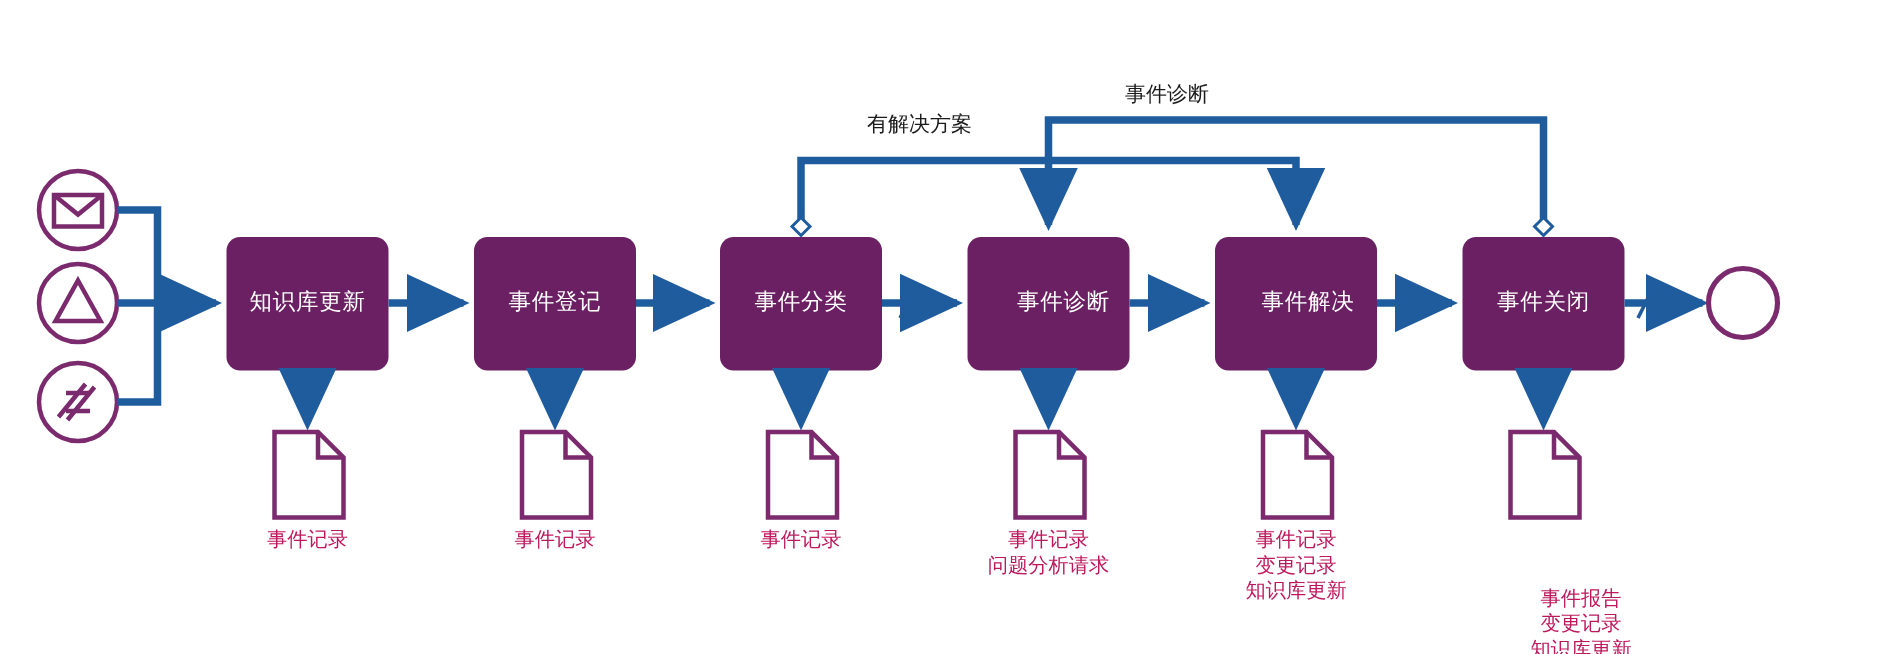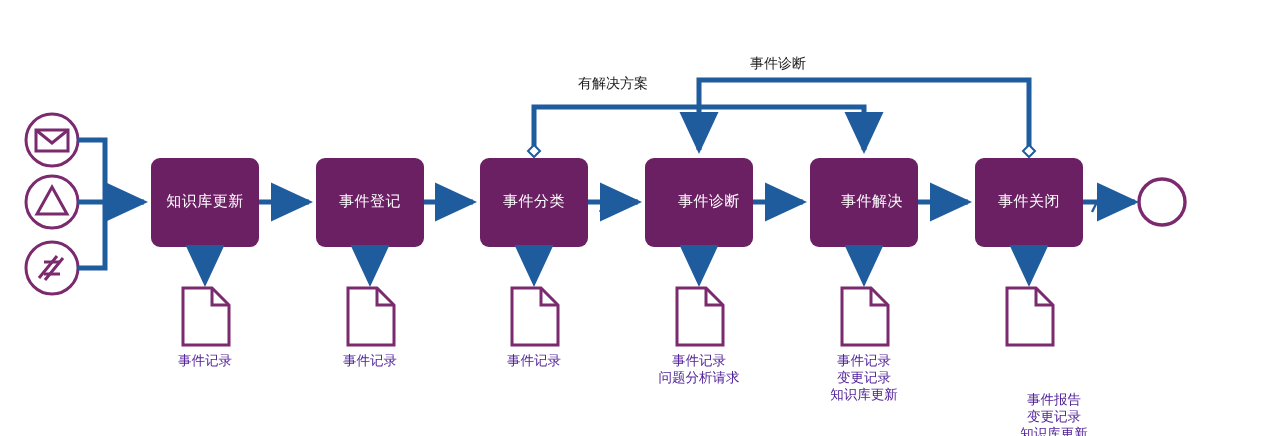--- a/index.html
+++ b/index.html
@@ -7,21 +7,21 @@
        font-family:"DejaVu Sans","Liberation Sans",sans-serif;}
   #stage{position:absolute;left:0;top:0;width:1269px;height:436px;}
   svg#art{position:absolute;left:0;top:0;width:1269px;height:436px;}
 
   .proc-label{
     position:absolute;color:#ffffff;font-size:15px;line-height:1;
     text-align:center;white-space:nowrap;
     letter-spacing:0.5px;
   }
   .doc-label{
-    position:absolute;color:#4c1d95;font-size:13.5px;line-height:17px;
+    position:absolute;color:#be185d;font-size:13.5px;line-height:17px;
     text-align:center;white-space:pre-line;
   }
   .edge-label{
     position:absolute;color:#1b1b1b;font-size:14px;line-height:1;
     white-space:nowrap;
   }
 </style>
 </head>
 <body>
 

